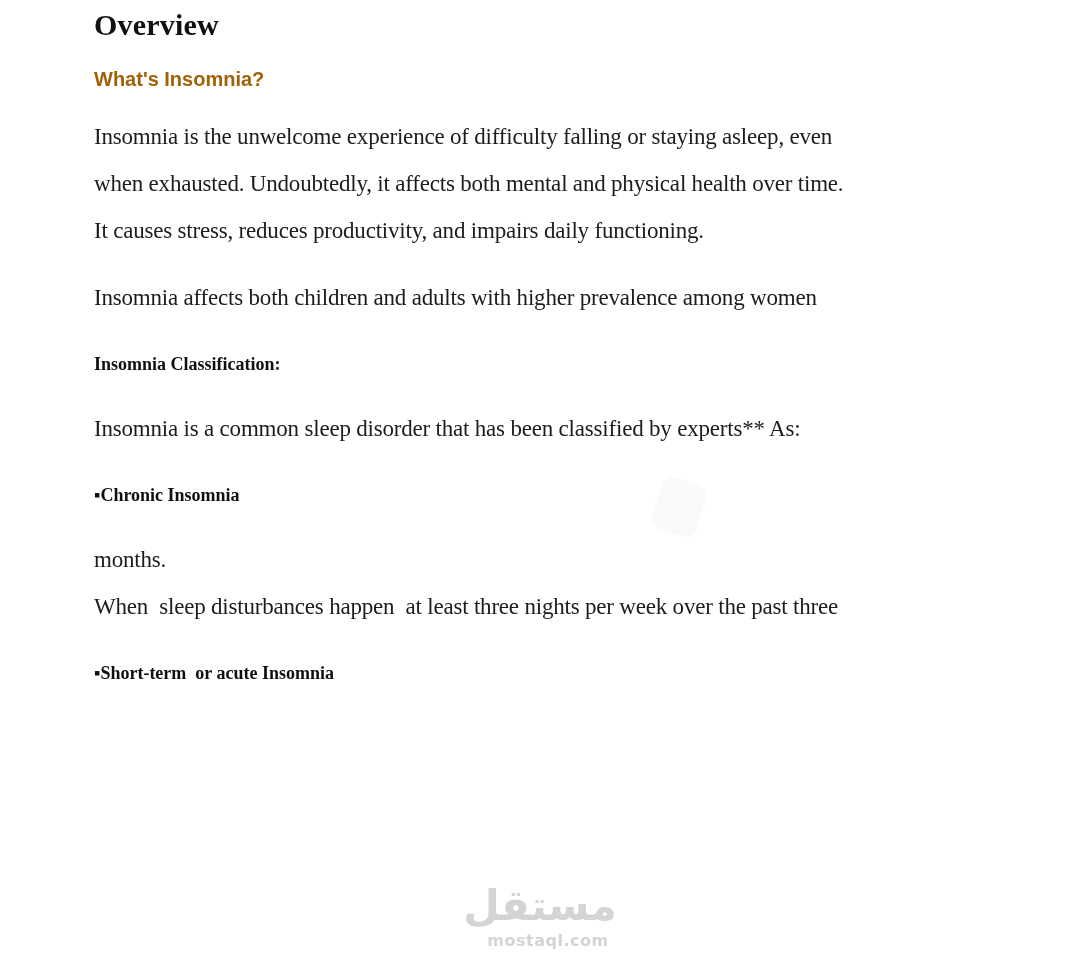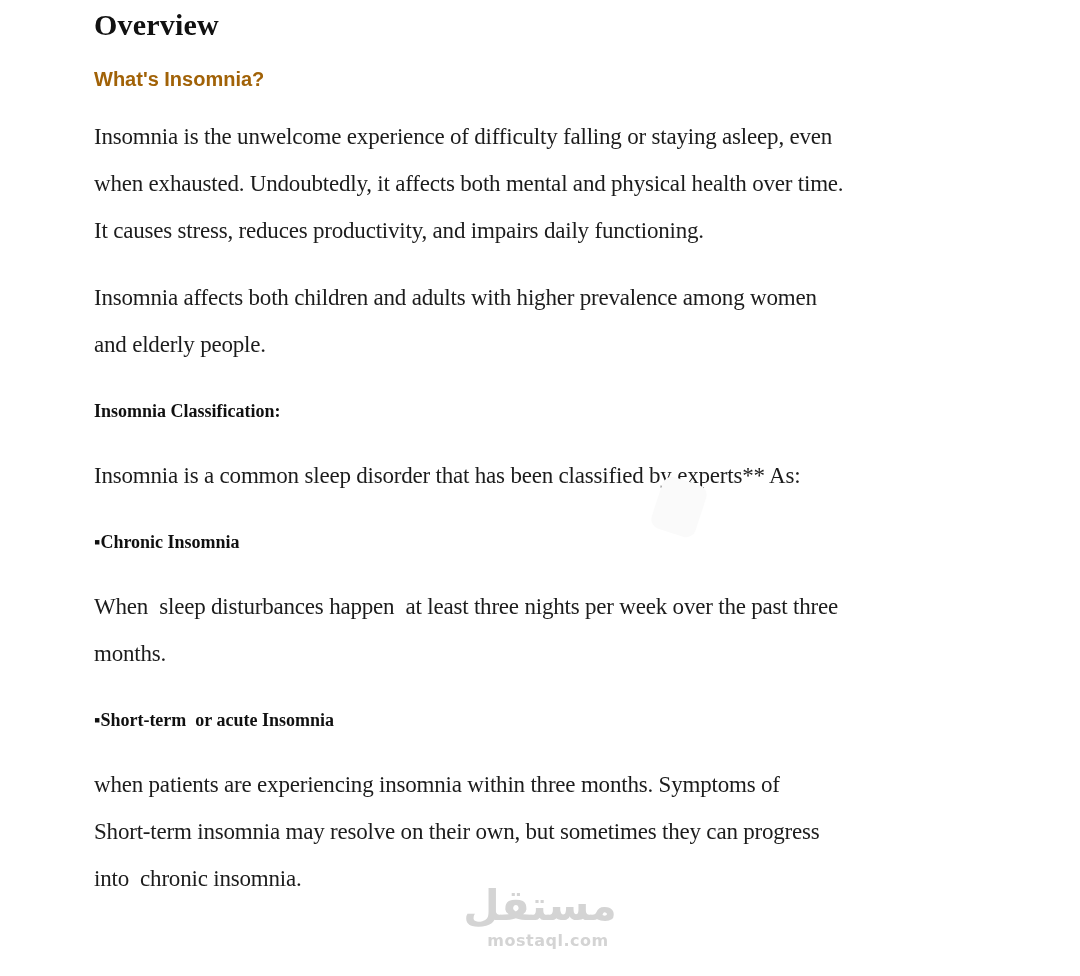--- a/index.html
+++ b/index.html
@@ -107,43 +107,37 @@
   <h2 class="sub-heading">What's Insomnia?</h2>
 
   <p class="body-para">
     <span class="line">Insomnia is the unwelcome experience of difficulty falling or staying asleep, even</span>
     <span class="line">when exhausted. Undoubtedly, it affects both mental and physical health over time.</span>
     <span class="line">It causes stress, reduces productivity, and impairs daily functioning.</span>
   </p>
 
   <p class="body-para">
     <span class="line">Insomnia affects both children and adults with higher prevalence among women</span>
-    <span class="line">and elderly people.</span>
   </p>
 
   <h3 class="bold-heading">Insomnia Classification:</h3>
 
   <p class="body-para">
     <span class="line">Insomnia is a common sleep disorder that has been classified by experts** As:</span>
   </p>
 
   <h3 class="bold-heading">▪Chronic Insomnia</h3>
 
   <p class="body-para">
+    <span class="line">months.</span>
     <span class="line">When  sleep disturbances happen  at least three nights per week over the past three</span>
-    <span class="line">months.</span>
   </p>
 
   <h3 class="bold-heading">▪Short-term  or acute Insomnia</h3>
 
-  <p class="body-para">
-    <span class="line">when patients are experiencing insomnia within three months. Symptoms of</span>
-    <span class="line">Short-term insomnia may resolve on their own, but sometimes they can progress</span>
-    <span class="line">into  chronic insomnia.</span>
-  </p>
 
   <div class="smudge"></div>
 
   <div class="watermark">
     <div class="wm-arabic">مستقل</div>
     <div class="wm-domain">mostaql.com</div>
   </div>
 
 </div>
 

